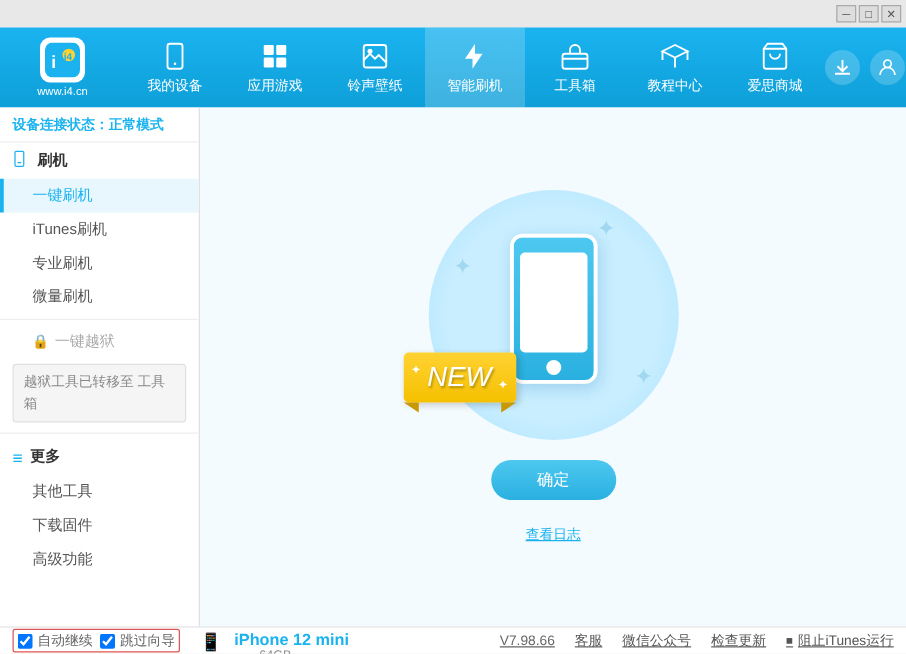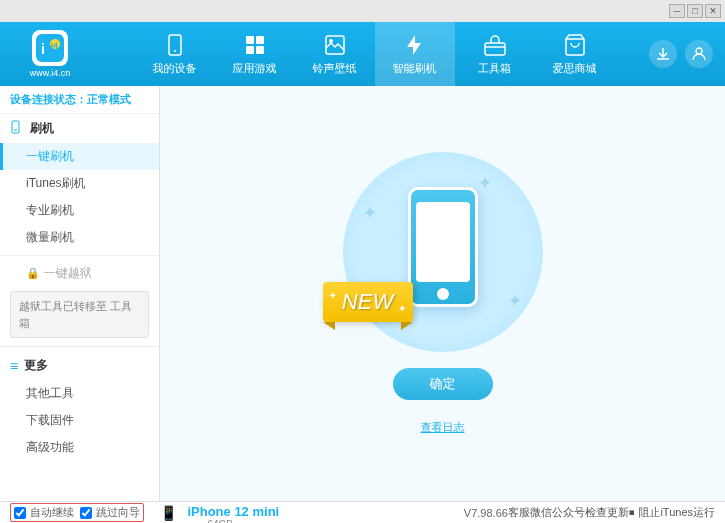--- a/index.html
+++ b/index.html
@@ -294,22 +294,22 @@
       color: #666;
     }
     .bottom-left { display: flex; align-items: center; gap: 8px; flex: 1; }
     .checkbox-group { display: flex; align-items: center; gap: 4px; }
     .checkbox-group input[type=checkbox] { width: 12px; height: 12px; }
     .device-info { display: flex; flex-direction: column; margin-left: 4px; }
     .device-name { color: #1ab3f0; font-weight: bold; font-size: 13px; margin-top: 19px; }
     .device-detail { color: #888; font-size: 10px; margin-left: 20px; }
 
     .bottom-right {
-      display: flex; align-items: center; 
-      color: #666; font-size: 11px;
+      display: flex; align-items: center; gap: 16px;
+      color: #666; font-size: 11px; text-decoration: underline;
     }
     .bottom-right-link { cursor: pointer; color: #555; }
     .stop-itunes { display: flex; align-items: center; gap: 4px; cursor: pointer; color: #555; }
 
     
     .checkbox-highlight {
       border: 1px solid #e05555;
       padding: 1px 3px;
       border-radius: 2px;
       display: flex; align-items: center; gap: 6px;
@@ -382,20 +382,29 @@
             <rect x="2" y="10" width="20" height="12" rx="2" stroke="white" stroke-width="1.5"></rect>
             <path d="M8 10V7a4 4 0 018 0v3" stroke="white" stroke-width="1.5" fill="none"></path>
             <line x1="2" y1="14" x2="22" y2="14" stroke="white" stroke-width="1.5"></line>
           </svg>
       </div>
       <span>工具箱</span>
     </div>
     <div class="nav-item">
       <div class="nav-icon">
         <svg width="24" height="24" viewBox="0 0 24 24" fill="none">
+            <path d="M12 3L2 8l10 5 10-5-10-5z" stroke="white" stroke-width="1.5" fill="none"></path>
+            <path d="M2 8v7M12 13v8M22 8v7" stroke="white" stroke-width="1.5"></path>
+          </svg>
+      </div>
+      <span>教程中心</span>
+    </div>
+    <div class="nav-item">
+      <div class="nav-icon">
+        <svg width="24" height="24" viewBox="0 0 24 24" fill="none">
             <path d="M6 2L3 6v14a2 2 0 002 2h14a2 2 0 002-2V6l-3-4z" stroke="white" stroke-width="1.5" fill="none"></path>
             <line x1="3" y1="6" x2="21" y2="6" stroke="white" stroke-width="1.5"></line>
             <path d="M16 10a4 4 0 01-8 0" stroke="white" stroke-width="1.5"></path>
           </svg>
       </div>
       <span>爱思商城</span>
     </div>
   </div>
 
   <div class="nav-right">

